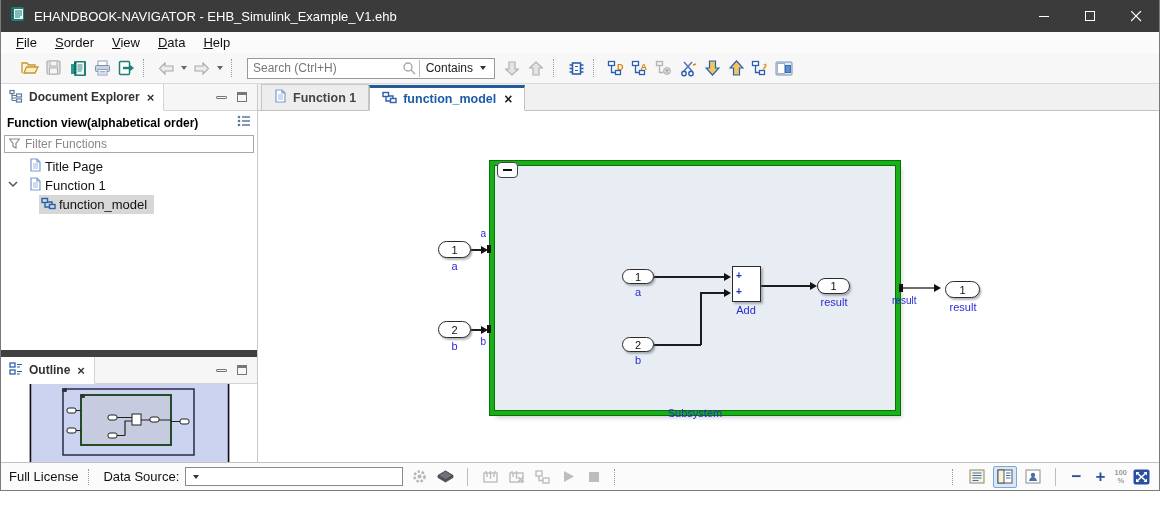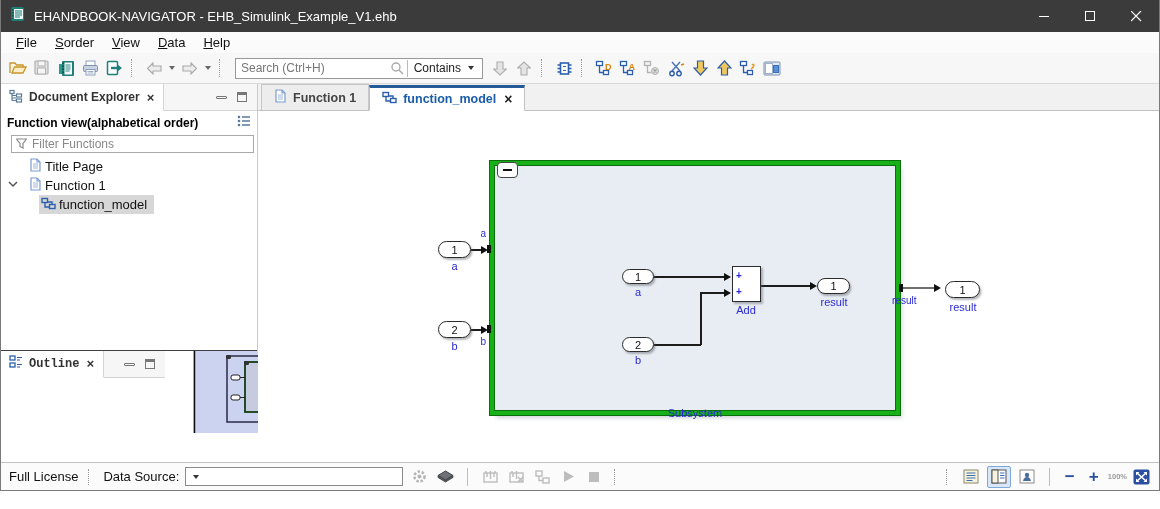--- a/index.html
+++ b/index.html
@@ -12,21 +12,21 @@
   .titlebar .title { color:#fff; font-size:13px; }
   .win-controls { margin-left:auto; display:flex; height:100%; }
   .winbtn { width:46px; height:100%; display:flex; align-items:center; justify-content:center; }
 
   
   .menubar { height:21px; background:#fbfbfb; display:flex; align-items:center; padding-left:6px; font-size:13px; color:#111; flex:0 0 auto; }
   .menuitem { padding:2px 9px; }
   .menuitem u { text-decoration:underline; }
 
   
-  .toolbar { height:31px; background:#f7f7f7; border-bottom:1px solid #d9d9d9; display:flex; align-items:center; padding-left:6px; gap:2px; flex:0 0 auto; }
+  .toolbar { height:31px; background:#f7f7f7; border-bottom:1px solid #d9d9d9; display:flex; align-items:center; padding-left:18px; gap:2px; flex:0 0 auto; }
   .tbi { width:22px; height:22px; display:flex; align-items:center; justify-content:center; border-radius:2px; }
   .tbsep { width:7px; height:18px; border-left:1px dotted #9a9a9a; margin:0 3px 0 4px; }
   .dd-caret { width:0; height:0; border-left:3.5px solid transparent; border-right:3.5px solid transparent; border-top:4px solid #666; margin:0 2px; }
   .searchbox { display:flex; align-items:center; width:248px; height:21px; border:1px solid #999; background:#fff; margin:0 4px; }
   .searchbox input { border:none; outline:none; flex:1; font-size:12px; padding:0 5px; font-family:"Liberation Sans",sans-serif; color:#333; min-width:0; }
   .searchbox input::placeholder { color:#777; }
   .searchdiv { width:1px; height:17px; background:#bbb; }
   .containsbtn { display:flex; align-items:center; font-size:12px; color:#222; padding:0 6px; gap:5px; height:100%; }
 
   
@@ -35,31 +35,31 @@
 
   .panel-tabs { height:27px; display:flex; align-items:stretch; background:#f6f6f6; border-bottom:1px solid #d4d4d4; flex:0 0 auto;gap:20px; }
   .ptab { display:flex; align-items:center; gap:6px; padding:0 8px; background:#fff; border-right:1px solid #d4d4d4; border-bottom:1px solid #fff; margin-bottom:-1px; font-size:12px; font-weight:bold; color:#333; }
   .ptab .x { color:#333; font-weight:bold; font-size:13px; padding:0 1px; }
   .panel-btns { margin-left:auto; display:flex; align-items:center; gap:10px; padding-right:10px; }
   .minbar { width:11px; height:3px; border:1px solid #777; border-radius:1px; }
   .maxbox { width:10px; height:10px; border:1px solid #777; border-top:3px solid #777; }
 
   .view-header { height:23px; display:flex; align-items:center; padding:0 6px; font-size:12px; font-weight:bold; color:#000; }
   .view-header .spacer { flex:1; }
-  .filterbox { margin:1px 3px 4px 10px; height:18px; border:1px solid #a9a9a9; display:flex; align-items:center; padding:0 4px; gap:5px; background:#fff; }
+  .filterbox { margin:1px 3px 4px 3px; height:18px; border:1px solid #a9a9a9; display:flex; align-items:center; padding:0 4px; gap:5px; background:#fff; }
   .filterbox input { border:none; outline:none; flex:1; font-size:12px; color:#333; font-family:"Liberation Sans",sans-serif; min-width:0; }
   .filterbox input::placeholder { color:#888; }
 
   .tree { font-size:13px; color:#111; }
   .trow { height:19px; display:flex; align-items:center; }
   .trow .lbl { padding:0 3px; }
   .sel { background:#d7d7d7; }
   .explorer-body { flex:1 1 auto; overflow:hidden; }
 
-  .outline-panel { height:112px; flex:0 0 auto; border-top:1px solid #404040; display:flex; flex-direction:row;font-family:Liberation Mono, monospace; }
+  .outline-panel { height:112px; flex:0 0 auto; border-top:7px solid #404040; display:flex; flex-direction:column; }
   .outline-body { flex:1; background:#fff; }
 
   
   .editor { flex:1 1 auto; display:flex; flex-direction:column; min-width:0; }
   .etabs { height:27px; background:#f1f1f1; border-bottom:1px solid #c2c2c2; display:flex; align-items:flex-end; padding-left:3px; flex:0 0 auto; }
   .etab { height:26px; display:flex; align-items:center; gap:6px; padding:0 12px; font-size:12.5px; font-weight:bold; }
   .etab.inactive { background:#ededed; border:1px solid #c6c6c6; border-bottom:none; color:#444; }
   .etab.active { background:#fff; border:1px solid #c2c2c2; border-top:3px solid #235a97; border-bottom:1px solid #fff; margin-bottom:-1px; color:#1b5ca8; }
   .etab .x { color:#222; font-weight:bold; font-size:14px; margin-left:2px; }
 
@@ -80,21 +80,21 @@
   .plus { position:absolute; color:#2a2ad4; font-size:10px; font-weight:bold; z-index:5; line-height:1; }
 
   
   .statusbar { height:28px; border-top:1px solid #c2c2c2; background:#fbfbfb; display:flex; align-items:center; padding:0 8px; font-size:13px; color:#111; gap:6px; flex:0 0 auto; }
   .sbsep { width:5px; height:16px; border-left:1px dotted #9a9a9a; margin:0 4px; }
   .sbsep2 { width:1px; height:18px; background:#bdbdbd; margin:0 6px; }
   .dsselect { width:218px; height:19px; border:1px solid #8a8a8a; background:#fff; display:flex; align-items:center; font-size:12.5px; padding:0 5px; }
   .dsselect .val { flex:1; }
   .sbi { width:20px; height:20px; display:flex; align-items:center; justify-content:center; }
   .zoombtn { color:#2b4fa0; font-size:17px; font-weight:bold; width:20px; text-align:center; }
-  .pct { display:flex; flex-direction:row; align-items:center; justify-content:center; color:#9a9a9a; font-size:7.5px; font-weight:bold; line-height:1; }
+  .pct { display:flex; flex-direction:column; align-items:center; justify-content:center; color:#9a9a9a; font-size:7.5px; font-weight:bold; line-height:1; }
   .viewbtn { width:24px; height:22px; display:flex; align-items:center; justify-content:center; border:1px solid transparent; border-radius:2px; }
   .viewbtn.on { background:#d9e7f8; border-color:#7fa8d9; }
   .sb-right { margin-left:auto; display:flex; align-items:center; gap:4px; }
 </style>
 </head>
 <body>
 
 <div class="window">
 
   <div class="titlebar">

